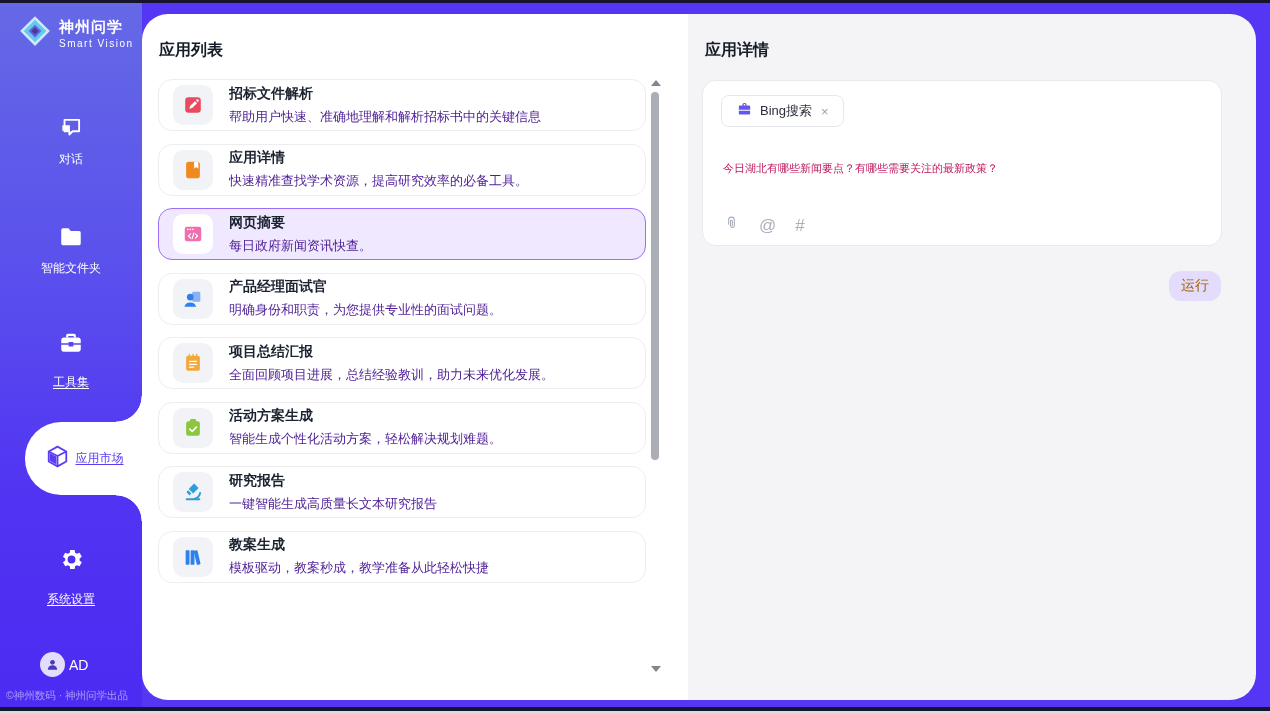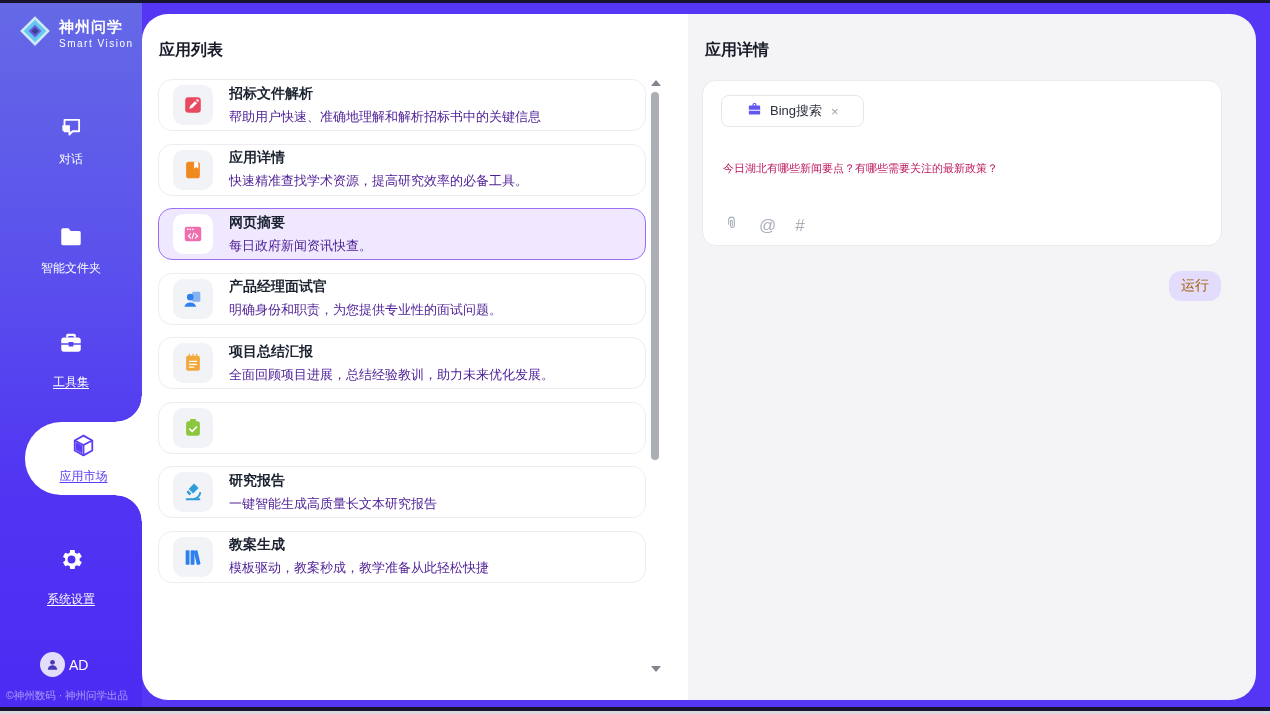--- a/index.html
+++ b/index.html
@@ -15,21 +15,21 @@
   .logo { position:absolute; top:11px; left:18px; display:flex; align-items:center; gap:7px; }
   .logo-text .cn { color:#fff; font-size:15px; font-weight:700; letter-spacing:1px; }
   .logo-text .en { color:#fff; font-size:10px; letter-spacing:1.5px; margin-top:1px; }
   .nav-item { position:absolute; left:0; width:142px; display:flex; flex-direction:column; align-items:center; gap:6px; color:#fff; cursor:pointer; }
   .nav-item .lbl { font-size:12px; }
   .nav-item .lbl.u { text-decoration:underline; text-underline-offset:2px;margin-top:8px; }
   .nav-bubble { position:absolute; left:25px; right:0; top:419px; height:73px; background:#fff; border-radius:36px 0 0 36px; }
   .curve { position:absolute; right:0; width:26px; height:26px; }
   .curve.t { top:-26px; background:radial-gradient(circle at 0 0, rgba(0,0,0,0) 25.2px, #fff 25.8px); }
   .curve.b { bottom:-26px; background:radial-gradient(circle at 0 100%, rgba(0,0,0,0) 25.2px, #fff 25.8px); }
-  .nav-active { position:absolute; left:25px; right:0; top:419px; height:73px; display:flex; flex-direction:column; align-items:center; justify-content:center; gap:5px; color:#5a3df5; cursor:pointer; }
+  .nav-active { position:absolute; left:25px; right:0; top:419px; height:73px; display:flex; flex-direction:row; align-items:center; justify-content:center; gap:5px; color:#5a3df5; cursor:pointer; }
   .nav-active .lbl { font-size:12px; text-decoration:underline; text-underline-offset:2px; }
   .user-row { position:absolute; left:40px; top:649px; display:flex; align-items:center; gap:4px; }
   .avatar { width:25px; height:25px; border-radius:50%; background:#e3ddfb; display:flex; align-items:center; justify-content:center; }
   .user-name { color:#fff; font-size:14px; }
   .side-footer { position:absolute; left:6px; bottom:4px; color:rgba(255,255,255,.5); font-size:10.5px; white-space:nowrap; }
 
   
   .content { position:absolute; left:142px; top:14px; width:1114px; height:686px; border-radius:26px; overflow:hidden; display:flex; }
   .panel-left { width:546px; height:100%; background:#fff; position:relative; }
   .panel-right { flex:1; height:100%; background:#f4f4f7; position:relative; }
@@ -43,21 +43,21 @@
   .app-meta { margin-left:16px; overflow:hidden; }
   .app-name { font-size:14px; font-weight:700; color:#1b2230; margin-bottom:5px; }
   .app-desc { font-size:13px; color:#4c1d95; white-space:nowrap; }
 
   .scrollbar { position:absolute; left:508px; top:66px; width:10px; height:600px; }
   .sb-up { position:absolute; top:0; left:1px; width:0; height:0; border-left:5px solid transparent; border-right:5px solid transparent; border-bottom:6px solid #81858d; }
   .sb-down { position:absolute; top:586px; left:1px; width:0; height:0; border-left:5px solid transparent; border-right:5px solid transparent; border-top:6px solid #81858d; }
   .sb-thumb { position:absolute; top:12px; left:1px; width:8px; height:368px; background:#abaeb5; border-radius:4px; }
 
   .detail-card { position:absolute; left:14px; top:66px; width:520px; height:166px; background:#fff; border:1px solid #e9e9ee; border-radius:14px; padding:14px 18px; }
-  .chip { display:inline-flex; align-items:center; gap:7px; height:32px; padding:0 24px; border:1px solid #e6e7ea; border-radius:8px; background:#fff; font-size:13px; color:#2a2f3a; }
+  .chip { display:inline-flex; align-items:center; gap:7px; height:32px; padding:0 14px; border:1px solid #e6e7ea; border-radius:8px; background:#fff; font-size:13px; color:#2a2f3a; }
   .chip-close { color:#9aa0a8; font-size:13px; margin-left:2px; cursor:pointer; }
   .query-text { position:absolute; left:20px; top:80px; right:20px; font-size:11px; color:#be185d; }
   .tool-row { position:absolute; left:20px; top:134px; display:flex; align-items:center; gap:19px; color:#a8aeb8; }
   .tool-row .tchar { font-size:17px; line-height:1; cursor:pointer; }
   .run-btn { position:absolute; left:481px; top:257px; width:52px; height:30px; background:#e4dcfc; color:#a16207; font-size:14px; border:none; border-radius:12px; cursor:pointer; font-family:inherit; }
 </style>
 </head>
 <body>
 
 <div class="frame">
@@ -230,20 +230,24 @@
         </div>
 
         <div class="app-card">
           <span class="tile" style="color: rgb(140, 198, 62);">
             <svg width="22" height="22" viewBox="0 0 24 24" fill="currentColor">
               <rect x="4.5" y="4.5" width="15" height="16" rx="2.5"></rect>
               <rect x="8.7" y="2.2" width="6.6" height="4.2" rx="1.3"></rect>
               <path d="M8.5 13.2l2.6 2.6 4.6-4.9" stroke="#fff" stroke-width="1.8" fill="none" stroke-linecap="round" stroke-linejoin="round"></path>
             </svg>
           </span>
+          <span class="app-meta">
+            <div class="app-name">活动方案生成</div>
+            <div class="app-desc">智能生成个性化活动方案，轻松解决规划难题。</div>
+          </span>
         </div>
 
         <div class="app-card">
           <span class="tile" style="color: rgb(45, 156, 219);">
             <svg width="22" height="22" viewBox="0 0 24 24" fill="currentColor">
               <path d="M13.2 2.8l4.9 4.9-5.9 5.9-4.9-4.9z"></path>
               <path d="M6.6 10l3.6 3.6-2.1 2.1L4.9 12z"></path>
               <rect x="4" y="18.8" width="16" height="2.2" rx="1.1"></rect>
               <path d="M12.3 18.8a7.2 7.2 0 006.7-6.7l2 .2a9.2 9.2 0 01-8.7 8.5z"></path>
             </svg>

